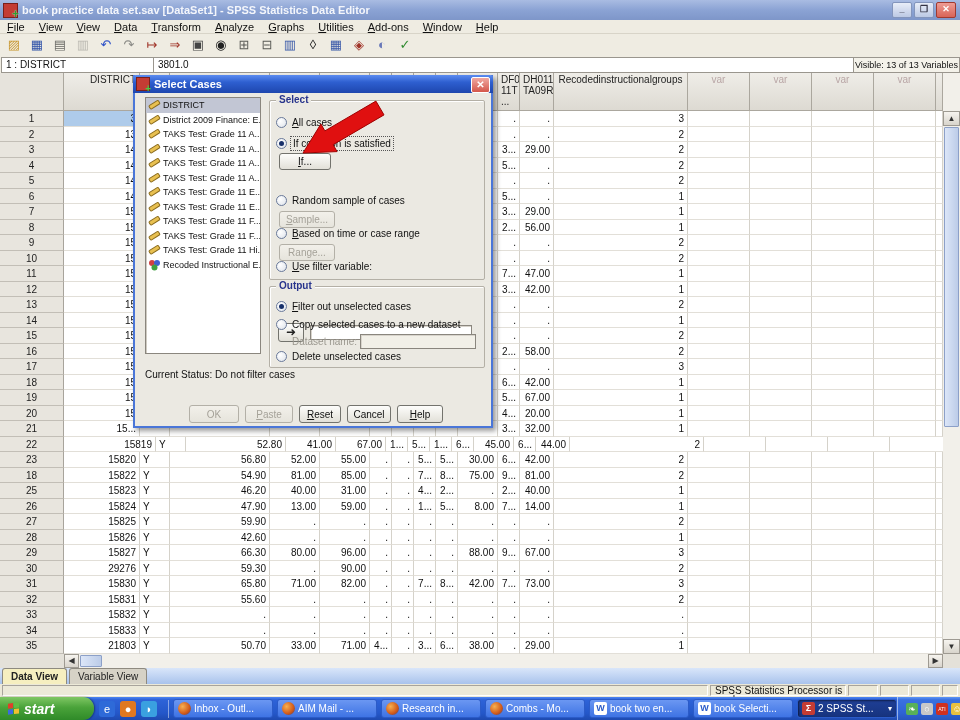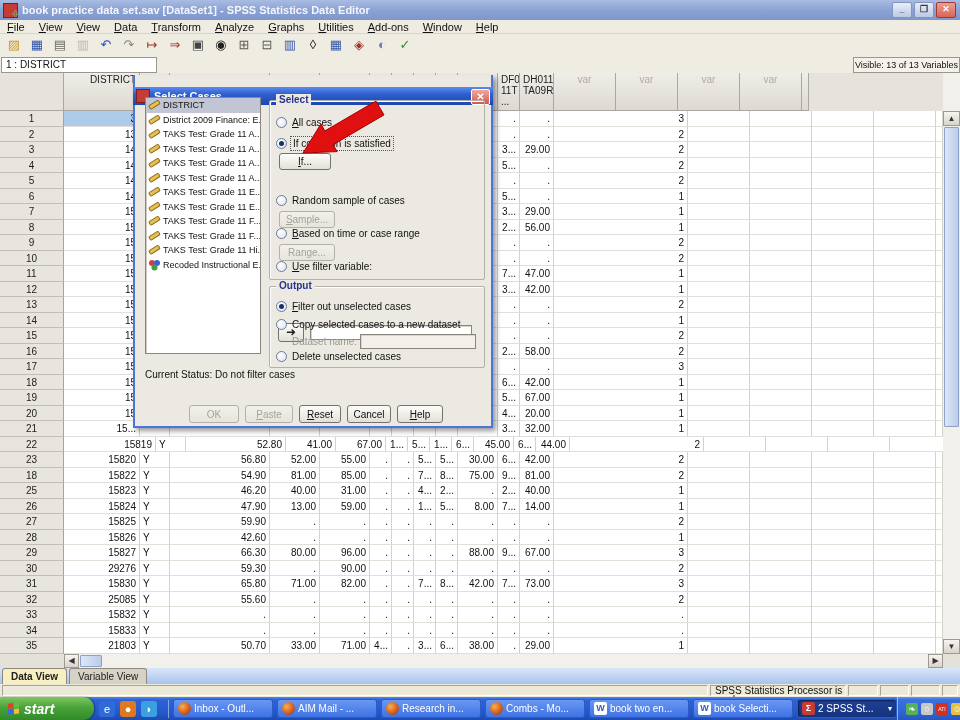--- a/index.html
+++ b/index.html
@@ -71,21 +71,21 @@
   #qlsep{width:5px;height:18px;margin-left:6px;border-right:1px solid rgba(255,255,255,.45);flex:none;}
   .taskbtn{height:19px;width:100px;flex:none;margin-left:4px;background:linear-gradient(180deg,#6B97F2,#3E73E4);border:1px solid #2B5BC8;border-radius:3px;color:#fff;font-size:10px;display:flex;align-items:center;padding:0 4px;box-sizing:border-box;overflow:hidden;white-space:nowrap;}
   .taskbtn .ticon{width:13px;height:13px;flex:none;margin-right:3px;border-radius:2px;font-size:9px;line-height:13px;text-align:center;font-weight:bold;}
   .taskbtn.active{background:linear-gradient(180deg,#1F3F96,#16337E);box-shadow:inset 1px 1px 2px rgba(0,0,0,.5);}
   .taskbtn .dd{margin-left:auto;font-size:8px;}
   #tray{margin-left:auto;height:23px;background:linear-gradient(180deg,#5E96F6 0%,#3A71E0 12%,#2E63D4 70%,#2856BE 100%);border-left:1px solid rgba(255,255,255,.5);display:flex;align-items:center;padding:0 6px 0 8px;flex:none;}
   .trico{width:12px;height:12px;border-radius:2px;margin-right:3px;font-size:9px;line-height:12px;text-align:center;color:#fff;flex:none;}
 
   
   #dialog{left:133px;top:75px;width:360px;height:353px;background:#EBE9E2;border:2px solid #4A76D8;border-top:none;box-shadow:3px 3px 5px rgba(0,0,0,.4);z-index:50;box-sizing:border-box;}
-  #dlg-title{position:absolute;left:-2px;top:12px;width:360px;height:18px;background:linear-gradient(180deg,#5C8CF0 0%,#2E5FD0 40%,#1E46AE 100%);color:#fff;font-size:11px;font-weight:bold;display:flex;align-items:center;border-radius:3px 3px 0 0;}
+  #dlg-title{position:absolute;left:-2px;top:0;width:360px;height:18px;background:linear-gradient(180deg,#5C8CF0 0%,#2E5FD0 40%,#1E46AE 100%);color:#fff;font-size:11px;font-weight:bold;display:flex;align-items:center;border-radius:3px 3px 0 0;}
   #dlg-icon{width:12px;height:12px;margin:0 4px 0 3px;background:#C43C34;border:1px solid #7A1F1A;position:relative;flex:none;}
   #dlg-icon::after{content:"+";position:absolute;right:-2px;bottom:-4px;color:#3FCF43;font-weight:bold;font-size:10px;}
   #dlg-close{position:absolute;right:3px;top:2px;width:17px;height:14px;background:linear-gradient(180deg,#F0A8A0,#D4564A);border:1px solid #fff;border-radius:2px;color:#fff;font-size:10px;line-height:13px;text-align:center;font-weight:bold;}
   #varlist{position:absolute;left:10px;top:22px;width:114px;height:255px;background:#fff;border:1px solid #8A867E;box-shadow:inset 1px 1px 0 #CFCBC2;overflow:hidden;}
   .vitem{height:14.5px;display:flex;align-items:center;font-size:9px;color:#111;padding-left:2px;white-space:nowrap;overflow:hidden;}
   .vitem.sel{background:#C2C6D4;}
   .vicon{width:13px;height:12px;flex:none;margin-right:2px;}
   .grp{position:absolute;border:1px solid #B4B0A6;box-shadow:inset 1px 1px 0 #fff;border-radius:2px;}
   .grplabel{position:absolute;top:-7px;left:6px;background:#EBE9E2;padding:0 3px;font-size:10px;font-weight:bold;color:#28348C;line-height:12px;}
   .radio{position:absolute;width:11px;height:11px;border-radius:50%;border:1px solid #6A7A9A;background:radial-gradient(circle at 35% 35%,#fff,#DDE2EA);box-sizing:border-box;}
@@ -144,40 +144,42 @@
     <span class="tbicon" style="color: rgb(56, 88, 168);">▥</span>
     <span class="tbicon" style="color: rgb(34, 34, 34);">◊</span>
     <span class="tbicon" style="color: rgb(56, 88, 168);">▦</span>
     <span class="tbicon" style="color: rgb(160, 52, 40);">◈</span>
     <span class="tbicon" style="color: rgb(104, 120, 184);">◐</span>
     <span class="tbicon" style="color: rgb(46, 138, 46);">✓</span>
   </div>
 
 <div class="abs" id="cellref">
   <div class="refbox" style="left:1px;width:150px;">1 : DISTRICT</div>
+  <div class="refbox" style="left:153px;width:697px;">3801.0</div>
   <div id="visiblebox">Visible: 13 of 13 Variables</div>
 </div>
 
 <div class="abs" id="grid-header">
   <div id="corner"></div>
 <div class="hcell right" style="width: 76px; flex: 0 0 auto;">DISTRICT</div>
     <div class="hcell" style="width: 30px; flex: 0 0 auto;"></div>
     <div class="hcell" style="width: 100px; flex: 0 0 auto;"></div>
     <div class="hcell" style="width: 50px; flex: 0 0 auto;"></div>
     <div class="hcell" style="width: 50px; flex: 0 0 auto;"></div>
     <div class="hcell" style="width: 22px; flex: 0 0 auto;"></div>
     <div class="hcell" style="width: 22px; flex: 0 0 auto;"></div>
     <div class="hcell" style="width: 22px; flex: 0 0 auto;"></div>
     <div class="hcell" style="width: 22px; flex: 0 0 auto;"></div>
     <div class="hcell" style="width: 40px; flex: 0 0 auto;"></div>
     <div class="hcell" style="width: 22px; flex: 0 0 auto;">DF0
 11T
 ...</div>
     <div class="hcell" style="width: 34px; flex: 0 0 auto;">DH011
 TA09R</div>
+    <div class="hcell center" style="width: 134px; flex: 0 0 auto;">Recodedinstructionalgroups</div>
     <div class="hcell var" style="width: 62px; flex: 0 0 auto;">var</div>
     <div class="hcell var" style="width: 62px; flex: 0 0 auto;">var</div>
     <div class="hcell var" style="width: 62px; flex: 0 0 auto;">var</div>
     <div class="hcell var" style="width: 62px; flex: 0 0 auto;">var</div>
     <div class="hcell" style="width: 7px; flex: 0 0 auto;"></div>
   </div>
 <div class="abs" id="grid-body">
     <div class="grow">
       <div class="rowhdr">1</div>
       <div class="gcell r sel" style="width: 76px; flex: 0 0 auto;">3</div>
@@ -824,21 +826,21 @@
       <div class="gcell r" style="width: 34px; flex: 0 0 auto;">73.00</div>
       <div class="gcell r" style="width: 134px; flex: 0 0 auto;">3</div>
       <div class="gcell r" style="width: 62px; flex: 0 0 auto;"></div>
       <div class="gcell r" style="width: 62px; flex: 0 0 auto;"></div>
       <div class="gcell r" style="width: 62px; flex: 0 0 auto;"></div>
       <div class="gcell r" style="width: 62px; flex: 0 0 auto;"></div>
       <div class="gcell r" style="width: 7px; flex: 0 0 auto;"></div>
     </div>
     <div class="grow">
       <div class="rowhdr">32</div>
-      <div class="gcell r" style="width: 76px; flex: 0 0 auto;">25085</div>
+      <div class="gcell r" style="width: 76px; flex: 0 0 auto;">15831</div>
       <div class="gcell" style="width: 30px; flex: 0 0 auto;">Y</div>
       <div class="gcell r" style="width: 100px; flex: 0 0 auto;">55.60</div>
       <div class="gcell r" style="width: 50px; flex: 0 0 auto;">.</div>
       <div class="gcell r" style="width: 50px; flex: 0 0 auto;">.</div>
       <div class="gcell r" style="width: 22px; flex: 0 0 auto;">.</div>
       <div class="gcell r" style="width: 22px; flex: 0 0 auto;">.</div>
       <div class="gcell r" style="width: 22px; flex: 0 0 auto;">.</div>
       <div class="gcell r" style="width: 22px; flex: 0 0 auto;">.</div>
       <div class="gcell r" style="width: 40px; flex: 0 0 auto;">.</div>
       <div class="gcell r" style="width: 22px; flex: 0 0 auto;">.</div>

